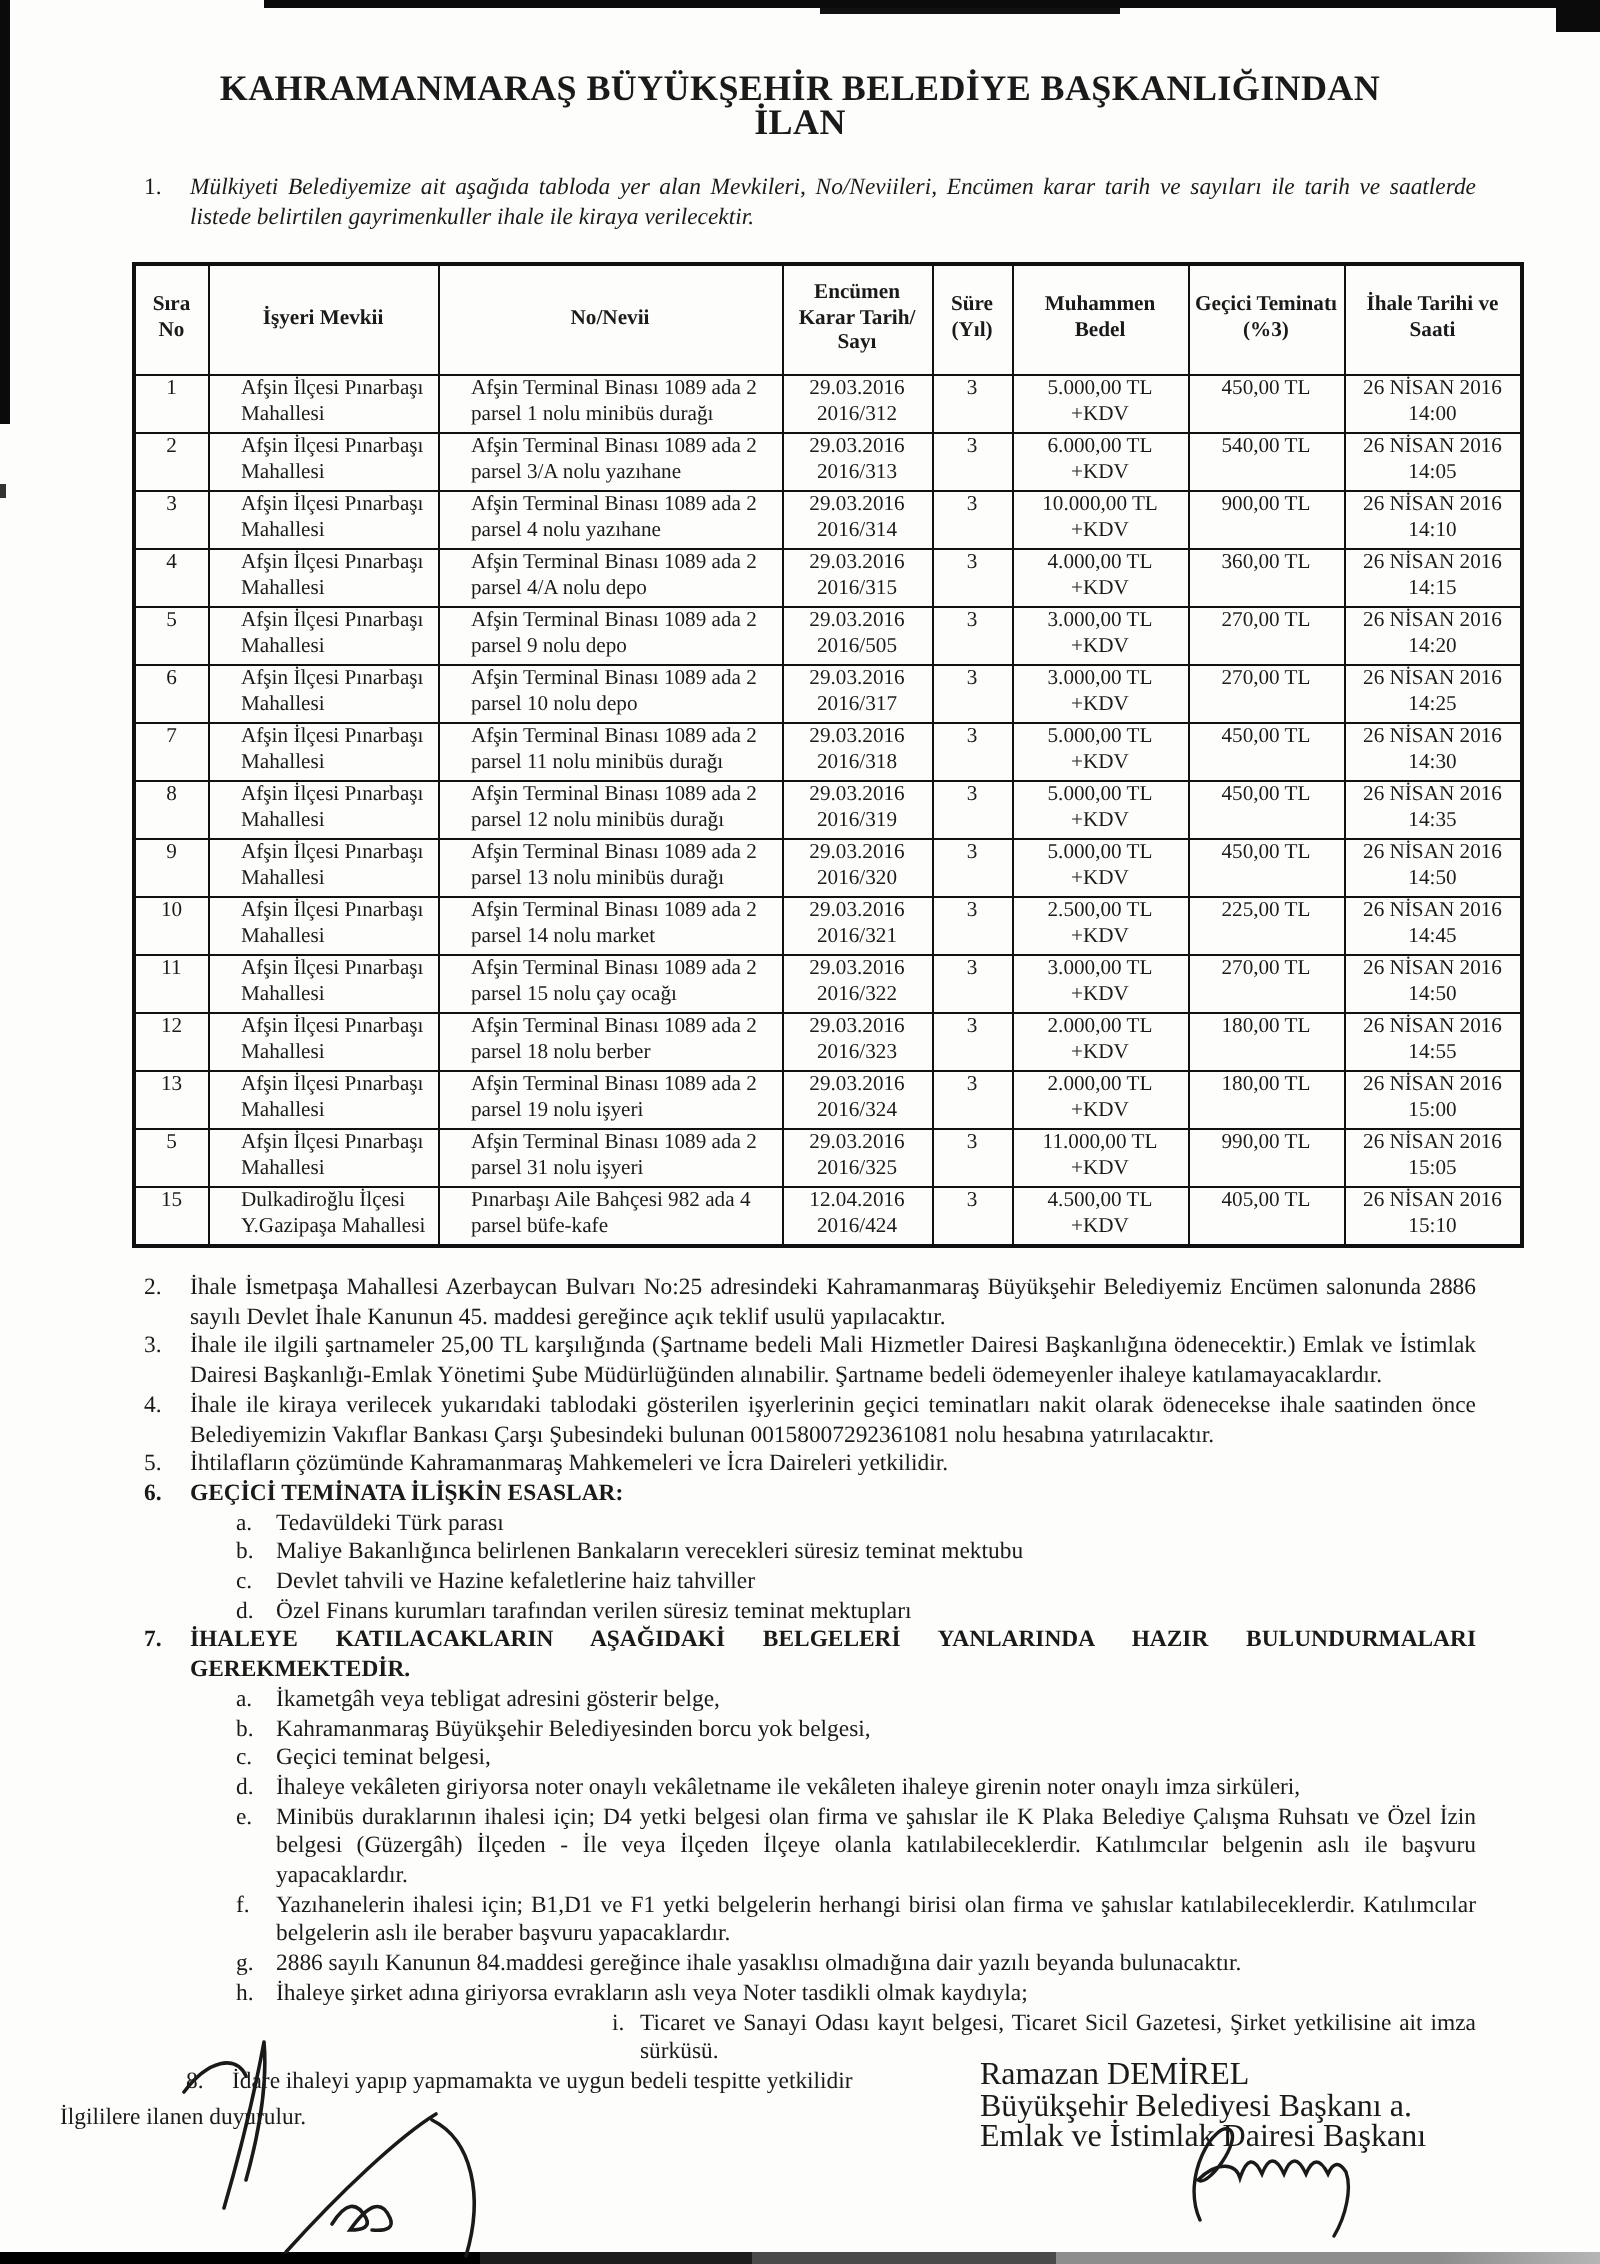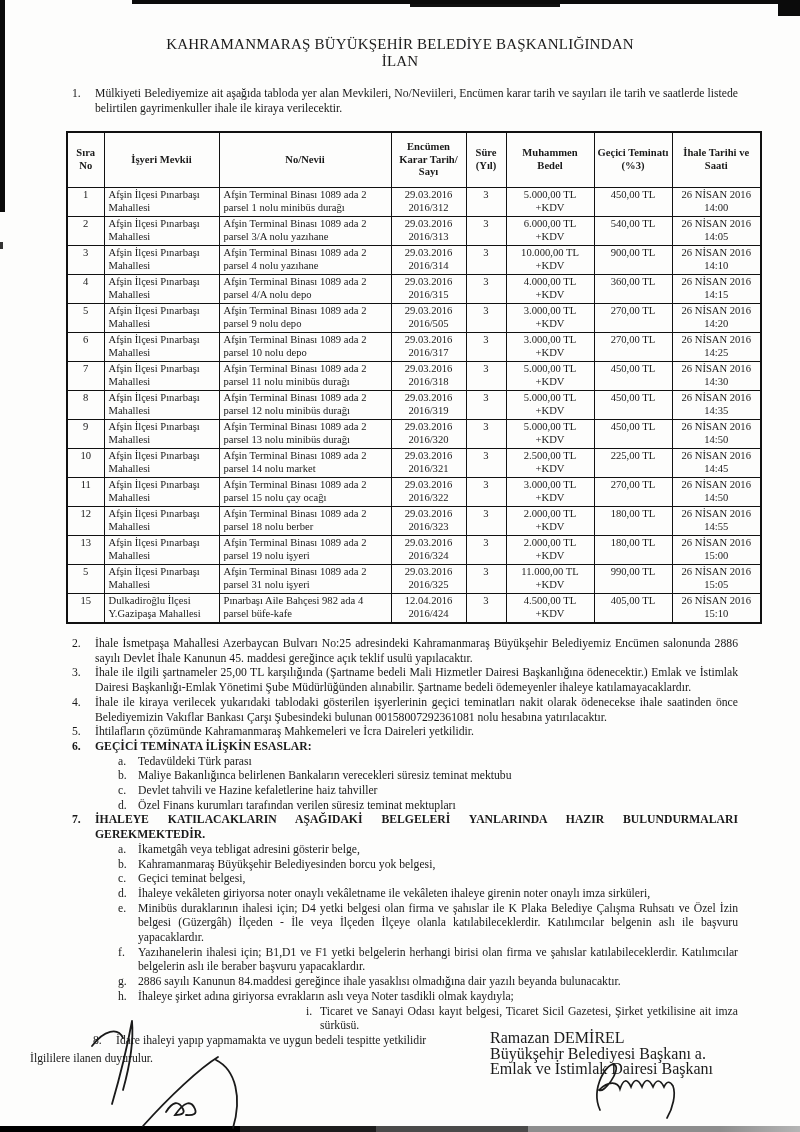--- a/index.html
+++ b/index.html
@@ -13,31 +13,31 @@
 
   
   .artifact-top    { position:absolute; top:0; left:132px; right:0; height:4px; background:#0b0b0b; }
   .artifact-top2   { position:absolute; top:4px; left:410px; width:150px; height:3px; background:#111; }
   .artifact-corner { position:absolute; top:3px; right:0; width:22px; height:13px; background:#0b0b0b; }
   .artifact-left   { position:absolute; top:0; left:0; width:5px; height:212px; background:#0b0b0b; }
   .artifact-tick   { position:absolute; top:242px; left:0; width:3px; height:7px; background:#333; }
   .artifact-bottom { position:absolute; bottom:0; left:0; width:100%; height:6px;
                      background:linear-gradient(to right,#000 0 30%,#1d1d1d 30% 47%,#4a4a4a 47% 66%,#8d8d8d 66% 90%,#b5b5b5 100%); }
 
-  .title { text-align:center; padding-top:36px; font-weight:normal; font-size:15px; line-height:17px; letter-spacing:.2px; }
+  .title { text-align:center; padding-top:36px; font-weight:bold; font-size:18px; line-height:17px; letter-spacing:.2px; }
 
   .intro { display:flex; margin:16px 62px 0 72px; font-size:11.7px; line-height:15px; }
   .intro .num { flex:none; width:23px; }
-  .intro .text { flex:1; text-align:justify; }
+  .intro .text { flex:1; text-align:justify;font-style:italic; }
 
   table.ilan { margin:15px 12px 0 66px; width:694px; border-collapse:collapse; table-layout:fixed;
                font-size:10.6px; line-height:12.6px; border:2px solid #111; }
   table.ilan th, table.ilan td { border:1px solid #111; padding:1px 2px; vertical-align:top; text-align:center; overflow:hidden; }
   table.ilan th { font-weight:bold; vertical-align:middle; height:50px; padding:2px 3px; }
-  table.ilan td.l { text-align:left; padding-left:4px; }
+  table.ilan td.l { text-align:left; padding-left:16px; }
   table.ilan td { height:26px; }
 
   .items { margin:13px 62px 0 72px; font-size:11.7px; line-height:14.7px; }
   .item  { display:flex; }
   .item > .num { flex:none; width:23px; }
   .sub   { display:flex; margin-left:23px; }
   .sub > .num { flex:none; width:20px; }
   .sub2  { display:flex; margin-left:168px; }
   .sub2 > .num { flex:none; width:14px; }
   .content-col { flex:1; }

